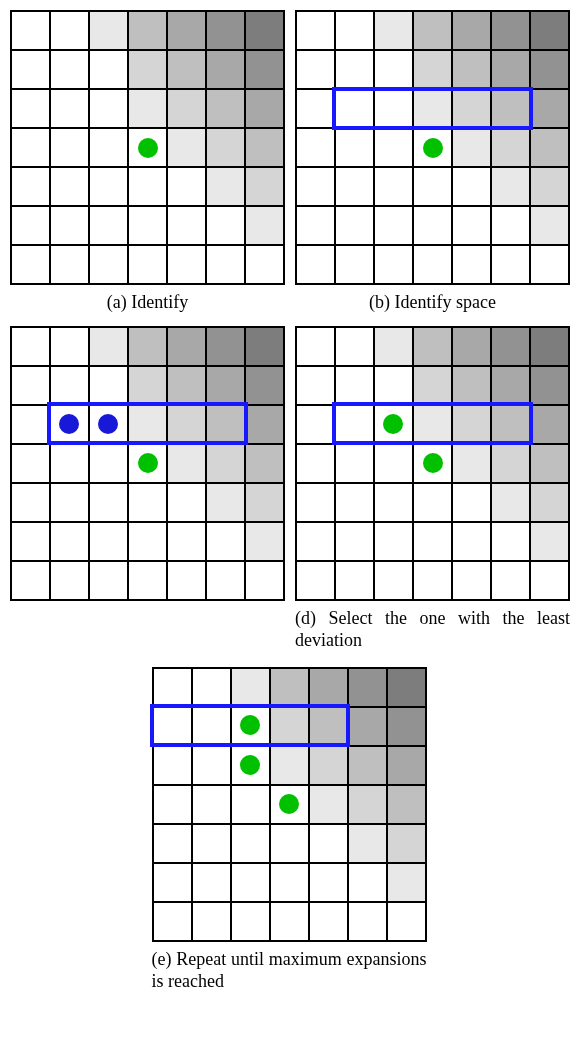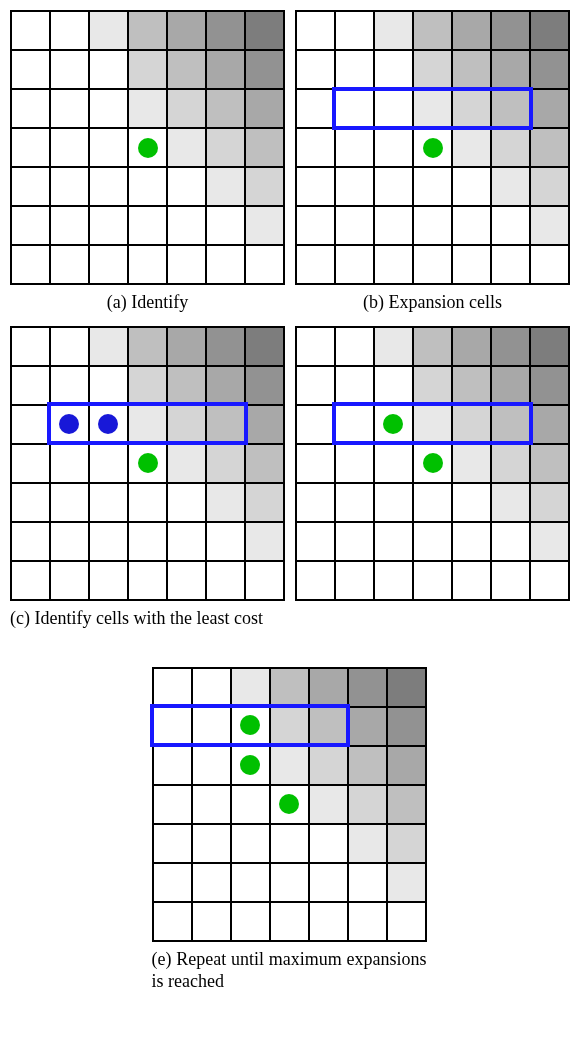--- a/index.html
+++ b/index.html
@@ -182,21 +182,21 @@
           <div class="cell" style="background: rgb(255, 255, 255);"></div>
           <div class="cell" style="background: rgb(255, 255, 255);"></div>
           <div class="cell" style="background: rgb(255, 255, 255);"></div>
           <div class="cell" style="background: rgb(255, 255, 255);"></div>
           <div class="cell" style="background: rgb(255, 255, 255);"></div>
           <div class="cell" style="background: rgb(255, 255, 255);"></div>
         </div>
     <div class="box" style="left: 37.286px; top: 76.572px; width: 200.43px; height: 43.286px;"></div>
         <div class="dot green" style="left: 137.501px; top: 137.501px;"></div>
       </div>
-    <div class="caption center tight">(b) Expansion cells</div>
+    <div class="caption center tight">(b) Identify space</div>
   </div>
 </div>
 
 <div class="spacer"></div>
 
 <div class="row">
   <div class="panel">
     <div class="grid-wrap">
       <div class="grid">
           <div class="cell" style="background: rgb(255, 255, 255);"></div>
@@ -247,21 +247,20 @@
           <div class="cell" style="background: rgb(255, 255, 255);"></div>
           <div class="cell" style="background: rgb(255, 255, 255);"></div>
           <div class="cell" style="background: rgb(255, 255, 255);"></div>
           <div class="cell" style="background: rgb(255, 255, 255);"></div>
         </div>
     <div class="box" style="left: 37.286px; top: 76.572px; width: 200.43px; height: 43.286px;"></div>
         <div class="dot blue" style="left: 58.929px; top: 98.215px;"></div>
         <div class="dot blue" style="left: 98.215px; top: 98.215px;"></div>
         <div class="dot green" style="left: 137.501px; top: 137.501px;"></div>
       </div>
-    <div class="caption">(c) Identify cells with the least cost</div>
   </div>
   <div class="panel">
     <div class="grid-wrap">
       <div class="grid">
           <div class="cell" style="background: rgb(255, 255, 255);"></div>
           <div class="cell" style="background: rgb(255, 255, 255);"></div>
           <div class="cell" style="background: rgb(232, 232, 232);"></div>
           <div class="cell" style="background: rgb(191, 191, 191);"></div>
           <div class="cell" style="background: rgb(168, 168, 168);"></div>
           <div class="cell" style="background: rgb(146, 146, 146);"></div>
@@ -306,20 +305,21 @@
           <div class="cell" style="background: rgb(255, 255, 255);"></div>
           <div class="cell" style="background: rgb(255, 255, 255);"></div>
           <div class="cell" style="background: rgb(255, 255, 255);"></div>
           <div class="cell" style="background: rgb(255, 255, 255);"></div>
           <div class="cell" style="background: rgb(255, 255, 255);"></div>
         </div>
     <div class="box" style="left: 37.286px; top: 76.572px; width: 200.43px; height: 43.286px;"></div>
         <div class="dot green" style="left: 98.215px; top: 98.215px;"></div>
         <div class="dot green" style="left: 137.501px; top: 137.501px;"></div>
       </div>
+    <div class="caption">(d) Select the one with the least deviation</div>
   </div>
 </div>
 
 <div class="spacer"></div>
 
 <div class="row" style="justify-content:center;">
   <div class="panel center">
     <div class="grid-wrap">
       <div class="grid">
           <div class="cell" style="background: rgb(255, 255, 255);"></div>

